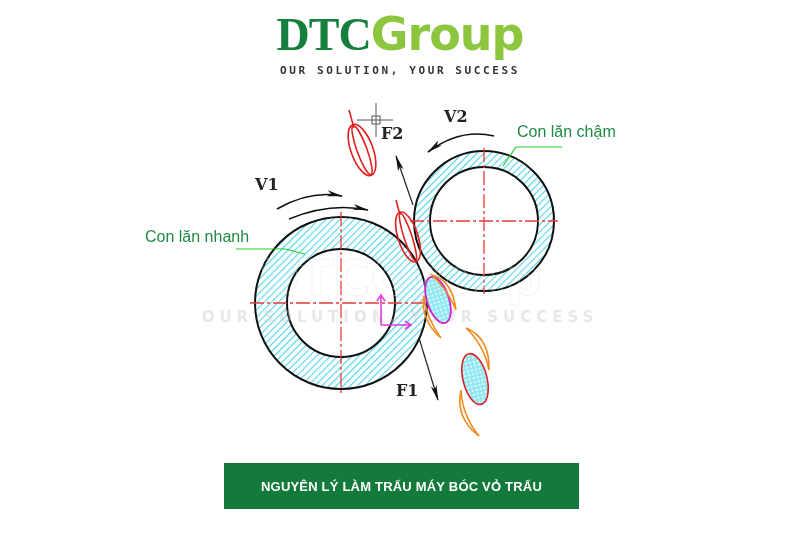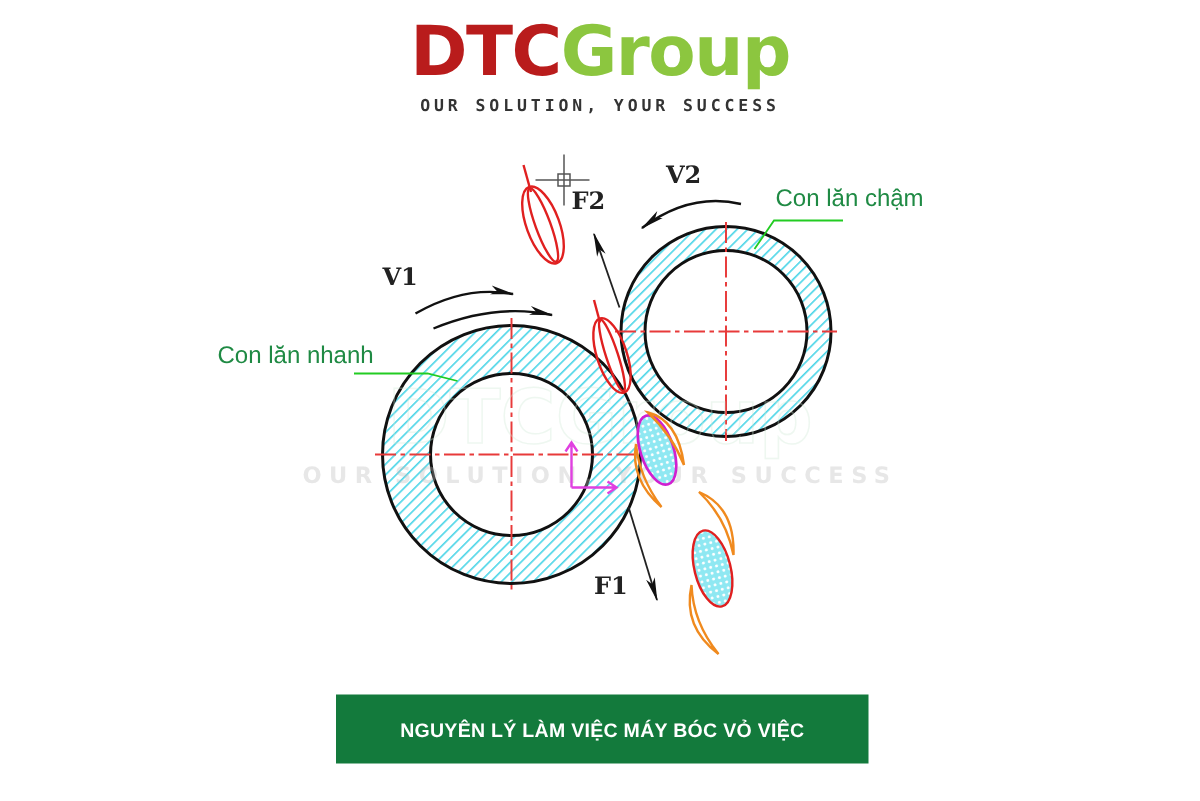--- a/index.html
+++ b/index.html
@@ -1,19 +1,19 @@
 <!DOCTYPE html>
 <html><head>
   <meta charset="utf-8">
   <style>
     html, body { margin: 0; padding: 0; background: #ffffff; }
     body { width: 800px; height: 534px; position: relative; overflow: hidden; font-family: "Liberation Sans", sans-serif; }
     .logo { position: absolute; left: 0; top: 6px; width: 800px; text-align: center; }
     .logo-main { font-family: "DejaVu Sans", sans-serif; font-weight: bold; font-size: 46px; letter-spacing: -1px; line-height: 56px; }
-    .logo-dtc { color: #b91c1c; }
+    .logo-dtc { color: #15803d; font-family: Liberation Serif, serif; }
     .logo-group { color: #8cc63f; margin-top: 24px; }
     .logo-tagline { position: absolute; left: 0; top: 64px; width: 800px; text-align: center; font-family: "DejaVu Sans Mono", monospace; font-weight: bold; font-size: 11px; letter-spacing: 2.6px; color: #333333; }
     svg.diagram { position: absolute; left: 0; top: 0; }
     .label-green { font-family: "Liberation Sans", sans-serif; font-size: 16px; fill: #1f8a44; }
     .label-force { font-family: "DejaVu Serif", serif; font-size: 16px; fill: #222222; font-weight: bold; }
     .watermark { font-family: "DejaVu Sans", sans-serif; font-weight: bold; }
     .banner { position: absolute; left: 224px; top: 463px; width: 355px; height: 46px; background: #137a3c; color: #ffffff; font-weight: bold; font-size: 13px; display: flex; align-items: center; justify-content: center; letter-spacing: 0.2px; }
   </style>
 </head>
 <body>
@@ -122,14 +122,14 @@
     <path d="M236,249 L285,249 L305,254" fill="none" stroke="#22cc22" stroke-width="1.2"></path>
     <text class="label-green" x="145" y="242">Con lăn nhanh</text>
   </g>
   <g>
     <path d="M562,147 L516,147 L503,166" fill="none" stroke="#22cc22" stroke-width="1.2"></path>
     <text class="label-green" x="517" y="137">Con lăn chậm</text>
   </g>
 </svg>
 
 <div class="banner">
-  <span>NGUYÊN LÝ LÀM VIỆC MÁY BÓC VỎ VIỆC</span>
+  <span>NGUYÊN LÝ LÀM TRẤU MÁY BÓC VỎ TRẤU</span>
 </div>
 
 </body></html>

